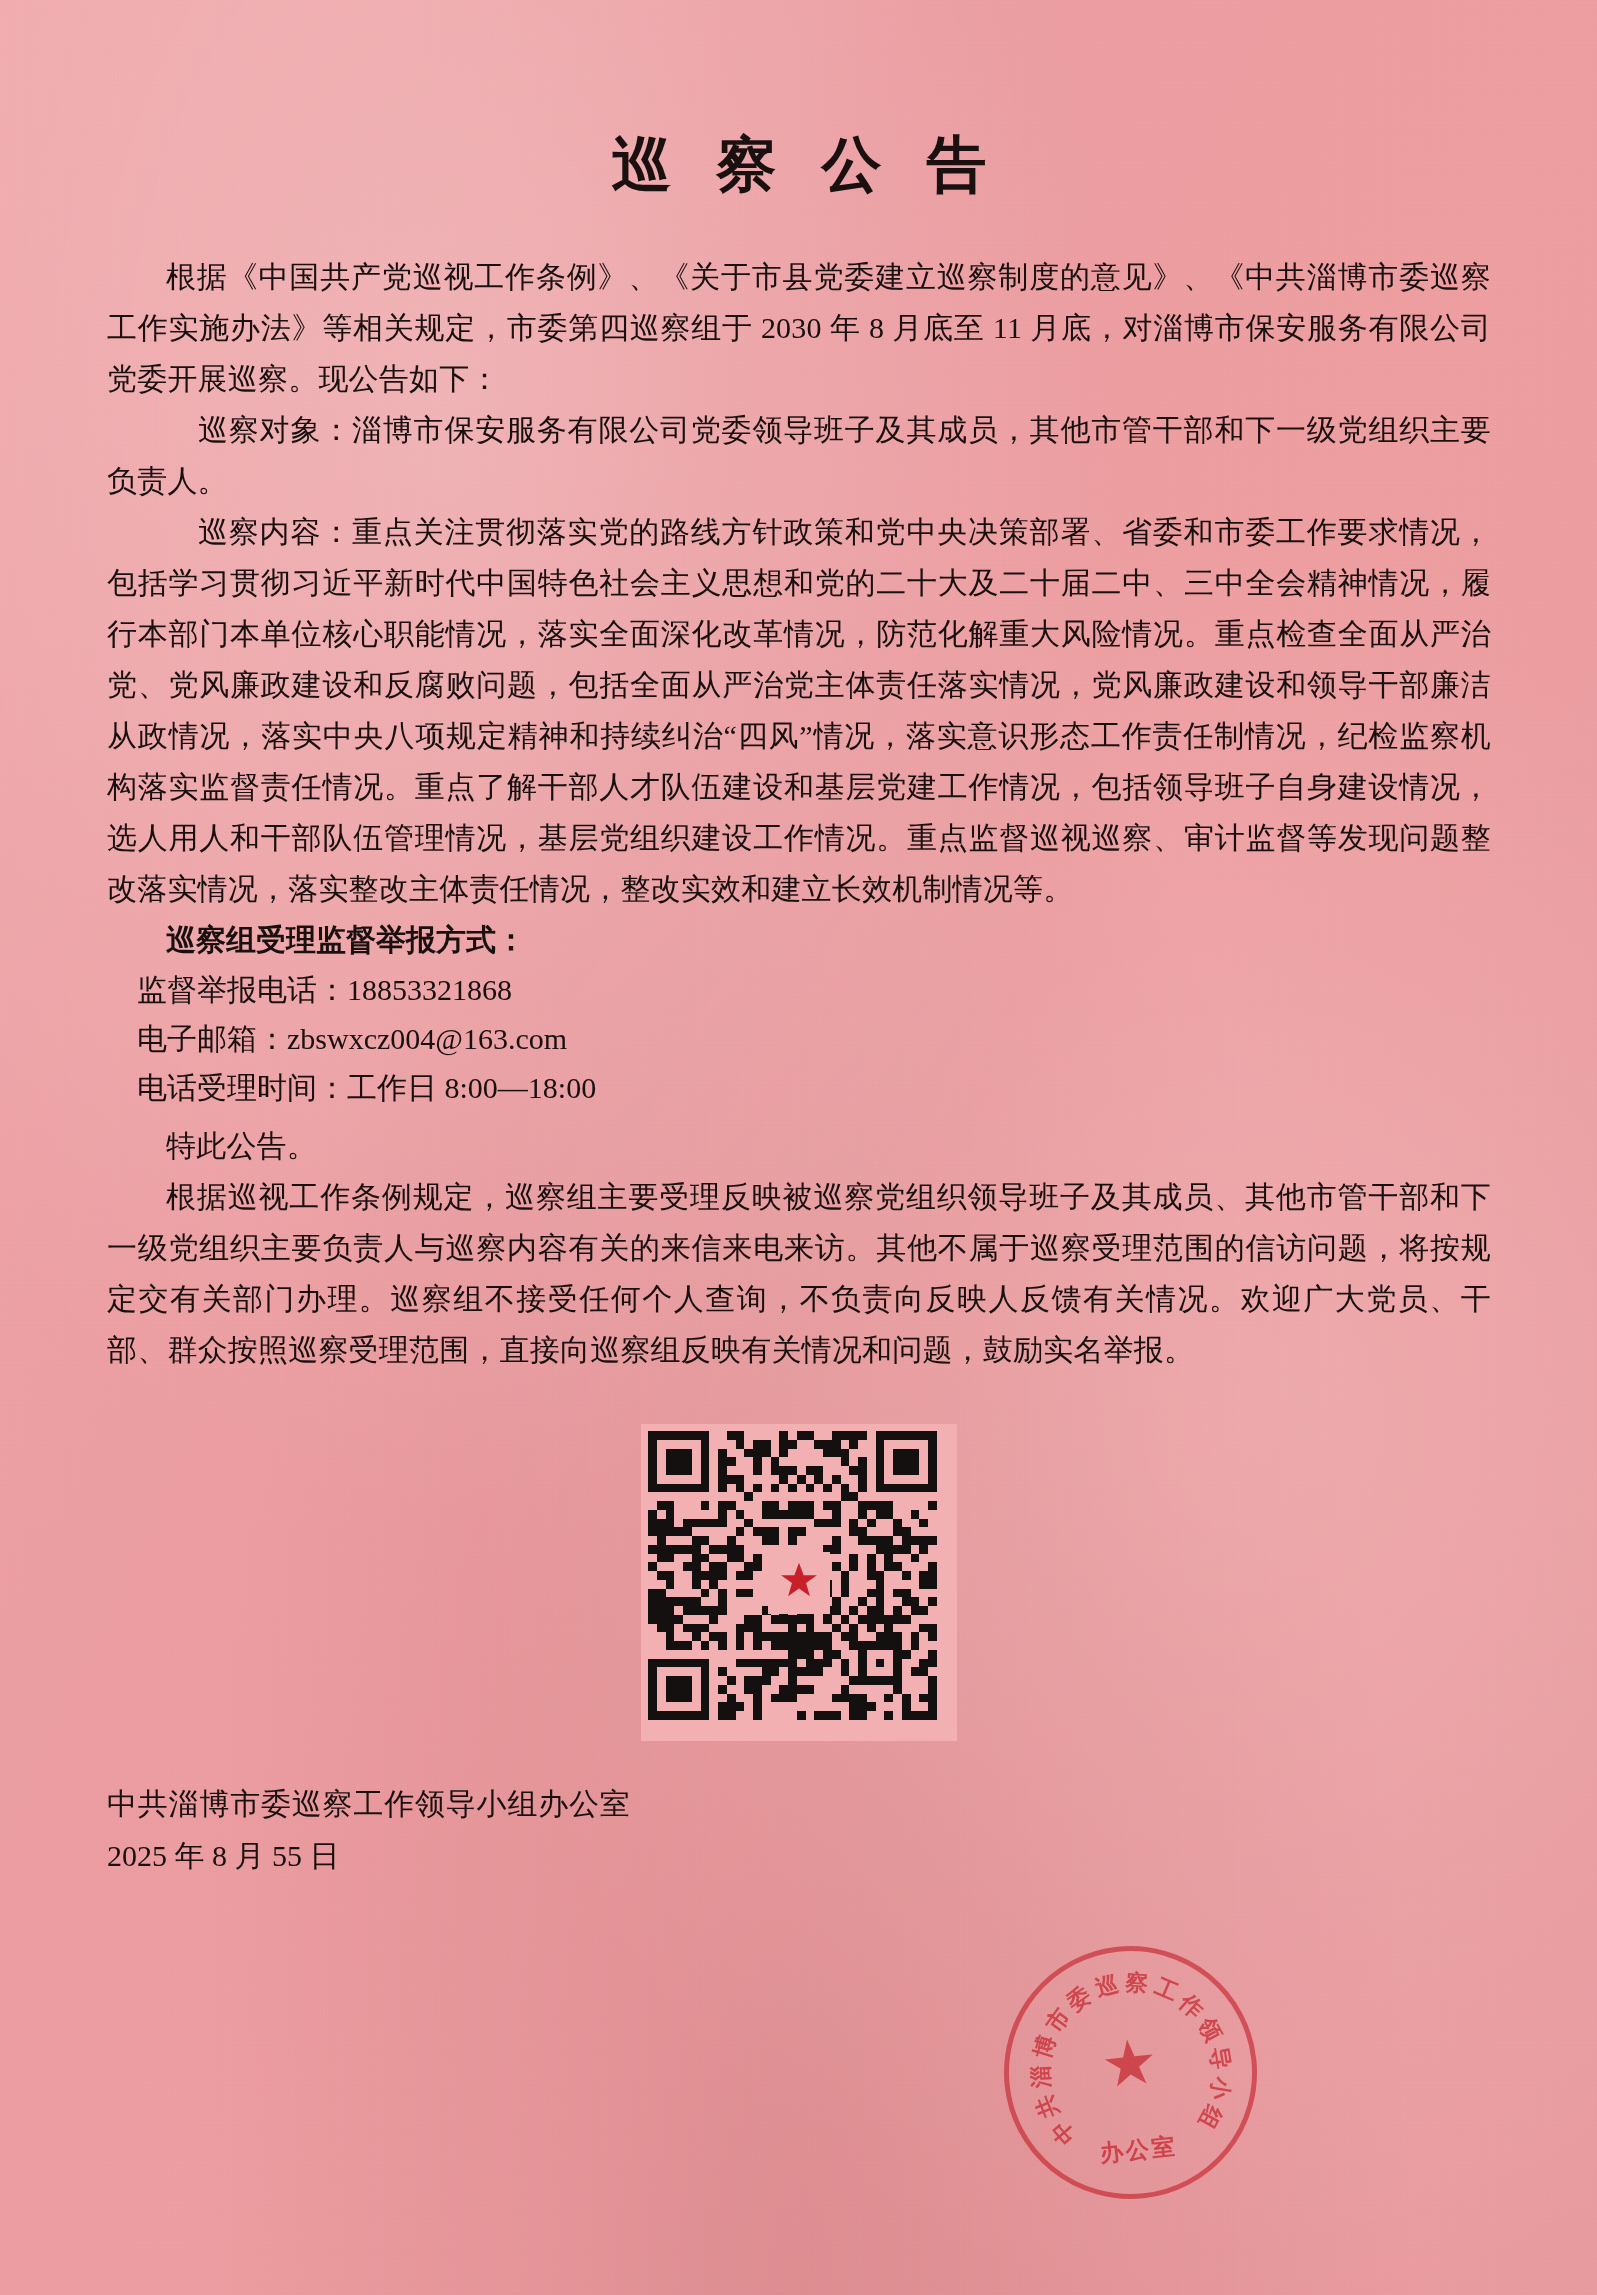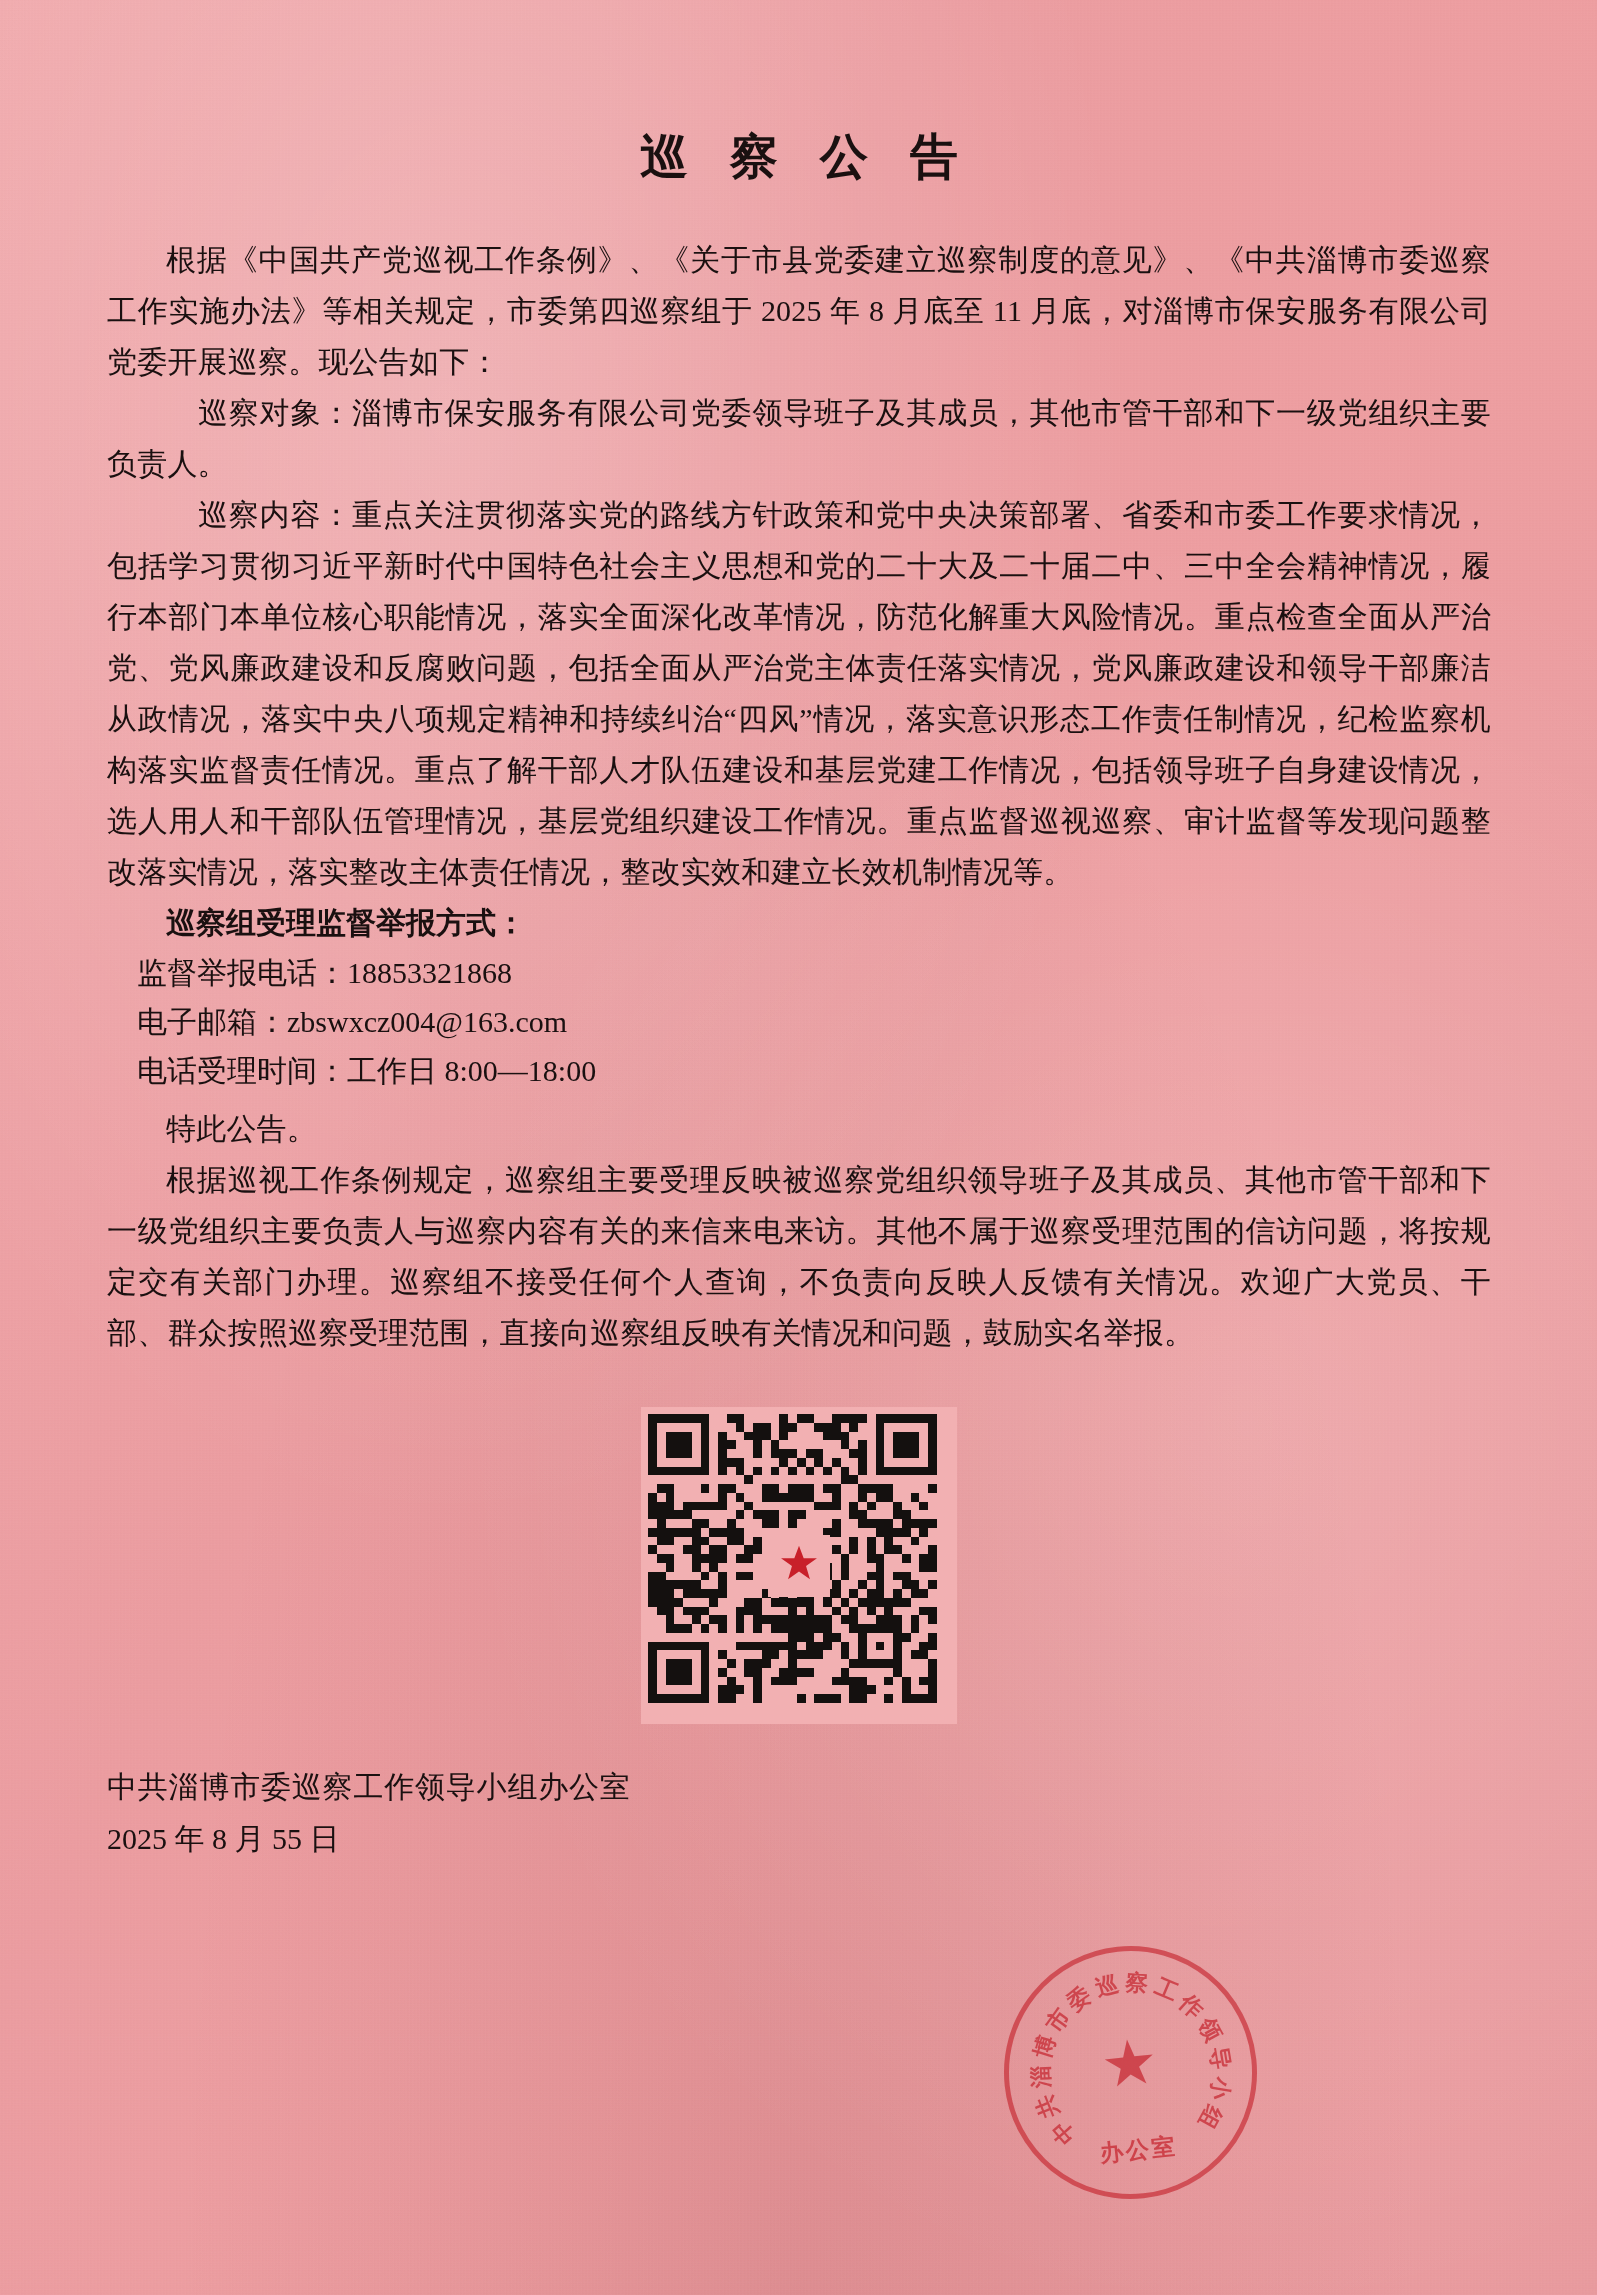--- a/index.html
+++ b/index.html
@@ -35,21 +35,21 @@
       repeating-linear-gradient(90deg, rgba(255,255,255,0.04) 0px, rgba(255,255,255,0.04) 0.8px, rgba(0,0,0,0.02) 1.7px, rgba(0,0,0,0.0) 3.3px);
     pointer-events: none;
   }
   .content {
     position: relative;
     z-index: 3;
     padding: 0 107px;
   }
   .doc-title {
     text-align: center;
-    font-size: 48px;
+    font-size: 60px;
     font-weight: 700;
     letter-spacing: 15px;
     margin-top: 125px;
     margin-bottom: 45px;
     text-indent: 15px;
     font-family: "Liberation Serif", "DejaVu Serif", serif;
   }
   p.body-text {
     font-size: 30px;
     line-height: 51px;
@@ -177,21 +177,21 @@
 </head>
 <body>
 
 <div class="paper"></div>
 <div class="grain"></div>
 
 <div class="content">
 
   <div class="doc-title">巡 察 公 告</div>
 
-  <p class="body-text indent2">根据《中国共产党巡视工作条例》、《关于市县党委建立巡察制度的意见》、《中共淄博市委巡察工作实施办法》等相关规定，市委第四巡察组于 2025 年 8 月底至 11 月底，对淄博市保安服务有限公司党委开展巡察。现公告如下：</p>
+  <p class="body-text indent2">根据《中国共产党巡视工作条例》、《关于市县党委建立巡察制度的意见》、《中共淄博市委巡察工作实施办法》等相关规定，市委第四巡察组于 2030 年 8 月底至 11 月底，对淄博市保安服务有限公司党委开展巡察。现公告如下：</p>
 
   <p class="body-text indent2">
     <span class="lead">巡察对象：</span><span>淄博市保安服务有限公司党委领导班子及其成员，其他市管干部和下一级党组织主要负责人。</span>
   </p>
 
   <p class="body-text indent2">
     <span class="lead">巡察内容：</span><span>重点关注贯彻落实党的路线方针政策和党中央决策部署、省委和市委工作要求情况，包括学习贯彻习近平新时代中国特色社会主义思想和党的二十大及二十届二中、三中全会精神情况，履行本部门本单位核心职能情况，落实全面深化改革情况，防范化解重大风险情况。重点检查全面从严治党、党风廉政建设和反腐败问题，包括全面从严治党主体责任落实情况，党风廉政建设和领导干部廉洁从政情况，落实中央八项规定精神和持续纠治“四风”情况，落实意识形态工作责任制情况，纪检监察机构落实监督责任情况。重点了解干部人才队伍建设和基层党建工作情况，包括领导班子自身建设情况，选人用人和干部队伍管理情况，基层党组织建设工作情况。重点监督巡视巡察、审计监督等发现问题整改落实情况，落实整改主体责任情况，整改实效和建立长效机制情况等。</span>
   </p>
 
   <p class="sec-title">巡察组受理监督举报方式：</p>

